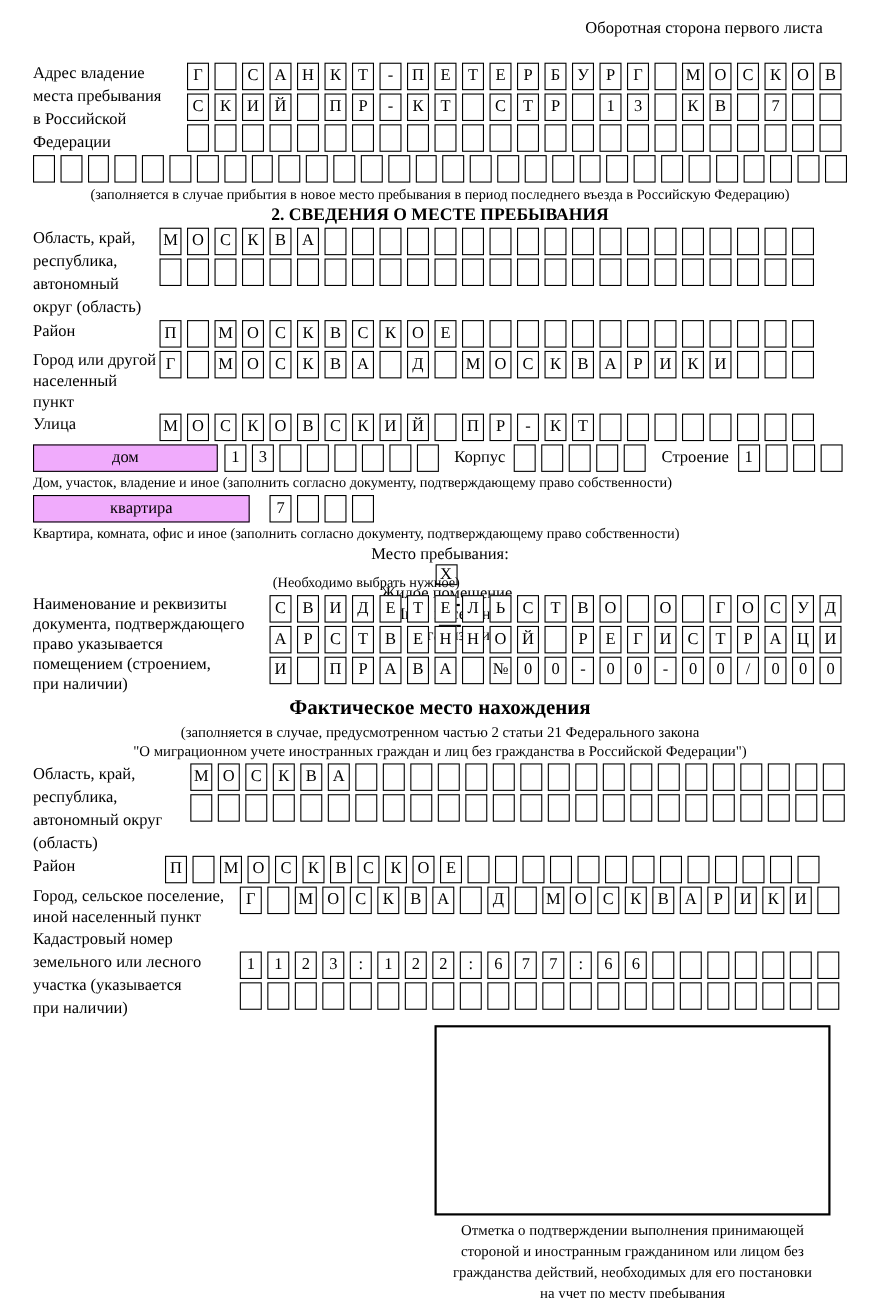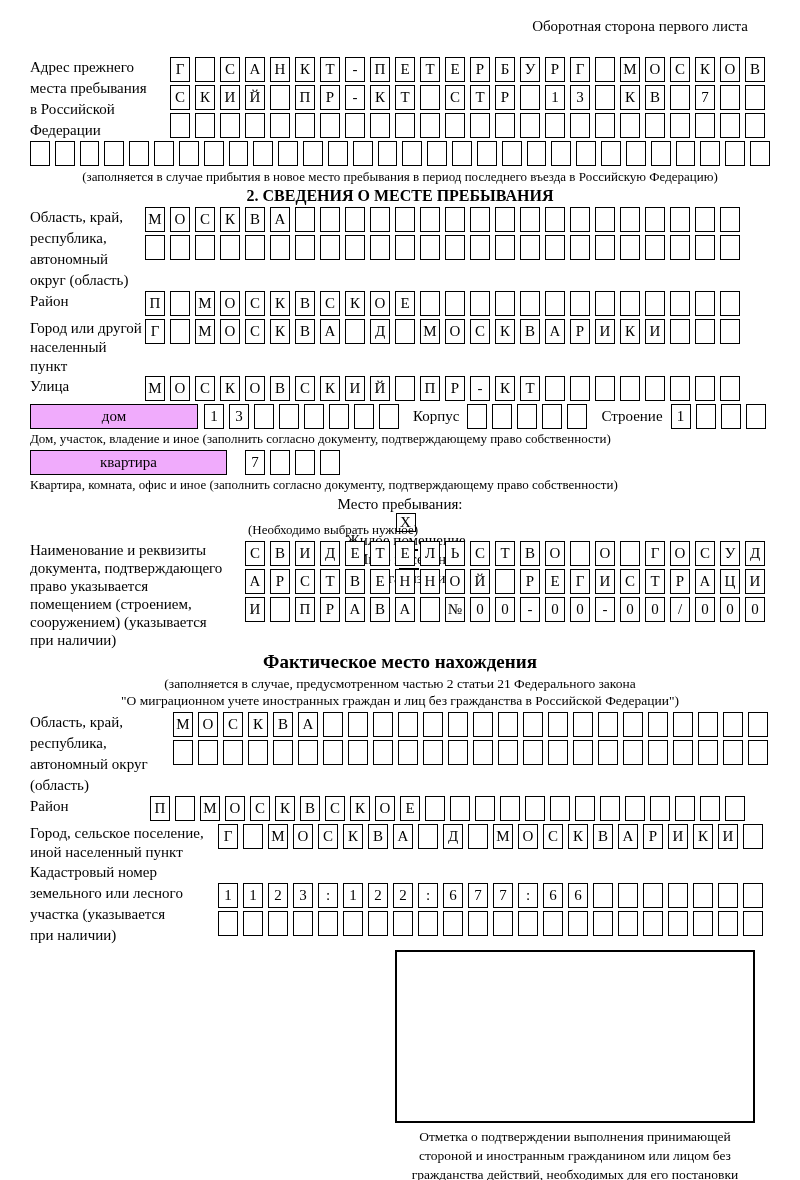--- a/index.html
+++ b/index.html
@@ -63,21 +63,21 @@
 </style>
 </head>
 <body>
 
 <div class="page">
 
   <div class="hdr">Оборотная сторона первого листа</div>
 
   <div class="frow">
     <div class="lbl w140">
-        <div class="line">Адрес прежнего</div>
+        <div class="line">Адрес владение</div>
         <div class="line">места пребывания</div>
         <div class="line">в Российской</div>
         <div class="line">Федерации</div>
       </div>
     <div class="cellcol">
       <div class="cells">
           <div class="cell">Г</div>
           <div class="cell"></div>
           <div class="cell">С</div>
           <div class="cell">А</div>
@@ -403,21 +403,20 @@
     <span class="txt" style="margin-left:22px;">Организация</span>
   </div>
   <div class="note" style="margin-left:218px;">(Необходимо выбрать нужное)</div>
 
   <div class="frow" style="margin-top:3px;">
     <div class="lbl doc w215">
         <div class="line">Наименование и реквизиты</div>
         <div class="line">документа, подтверждающего</div>
         <div class="line">право указывается</div>
         <div class="line">помещением (строением,</div>
-        <div class="line">сооружением) (указывается</div>
         <div class="line">при наличии)</div>
       </div>
     <div class="cellcol">
       <div class="cells">
           <div class="cell">С</div>
           <div class="cell">В</div>
           <div class="cell">И</div>
           <div class="cell">Д</div>
           <div class="cell">Е</div>
           <div class="cell">Т</div>

